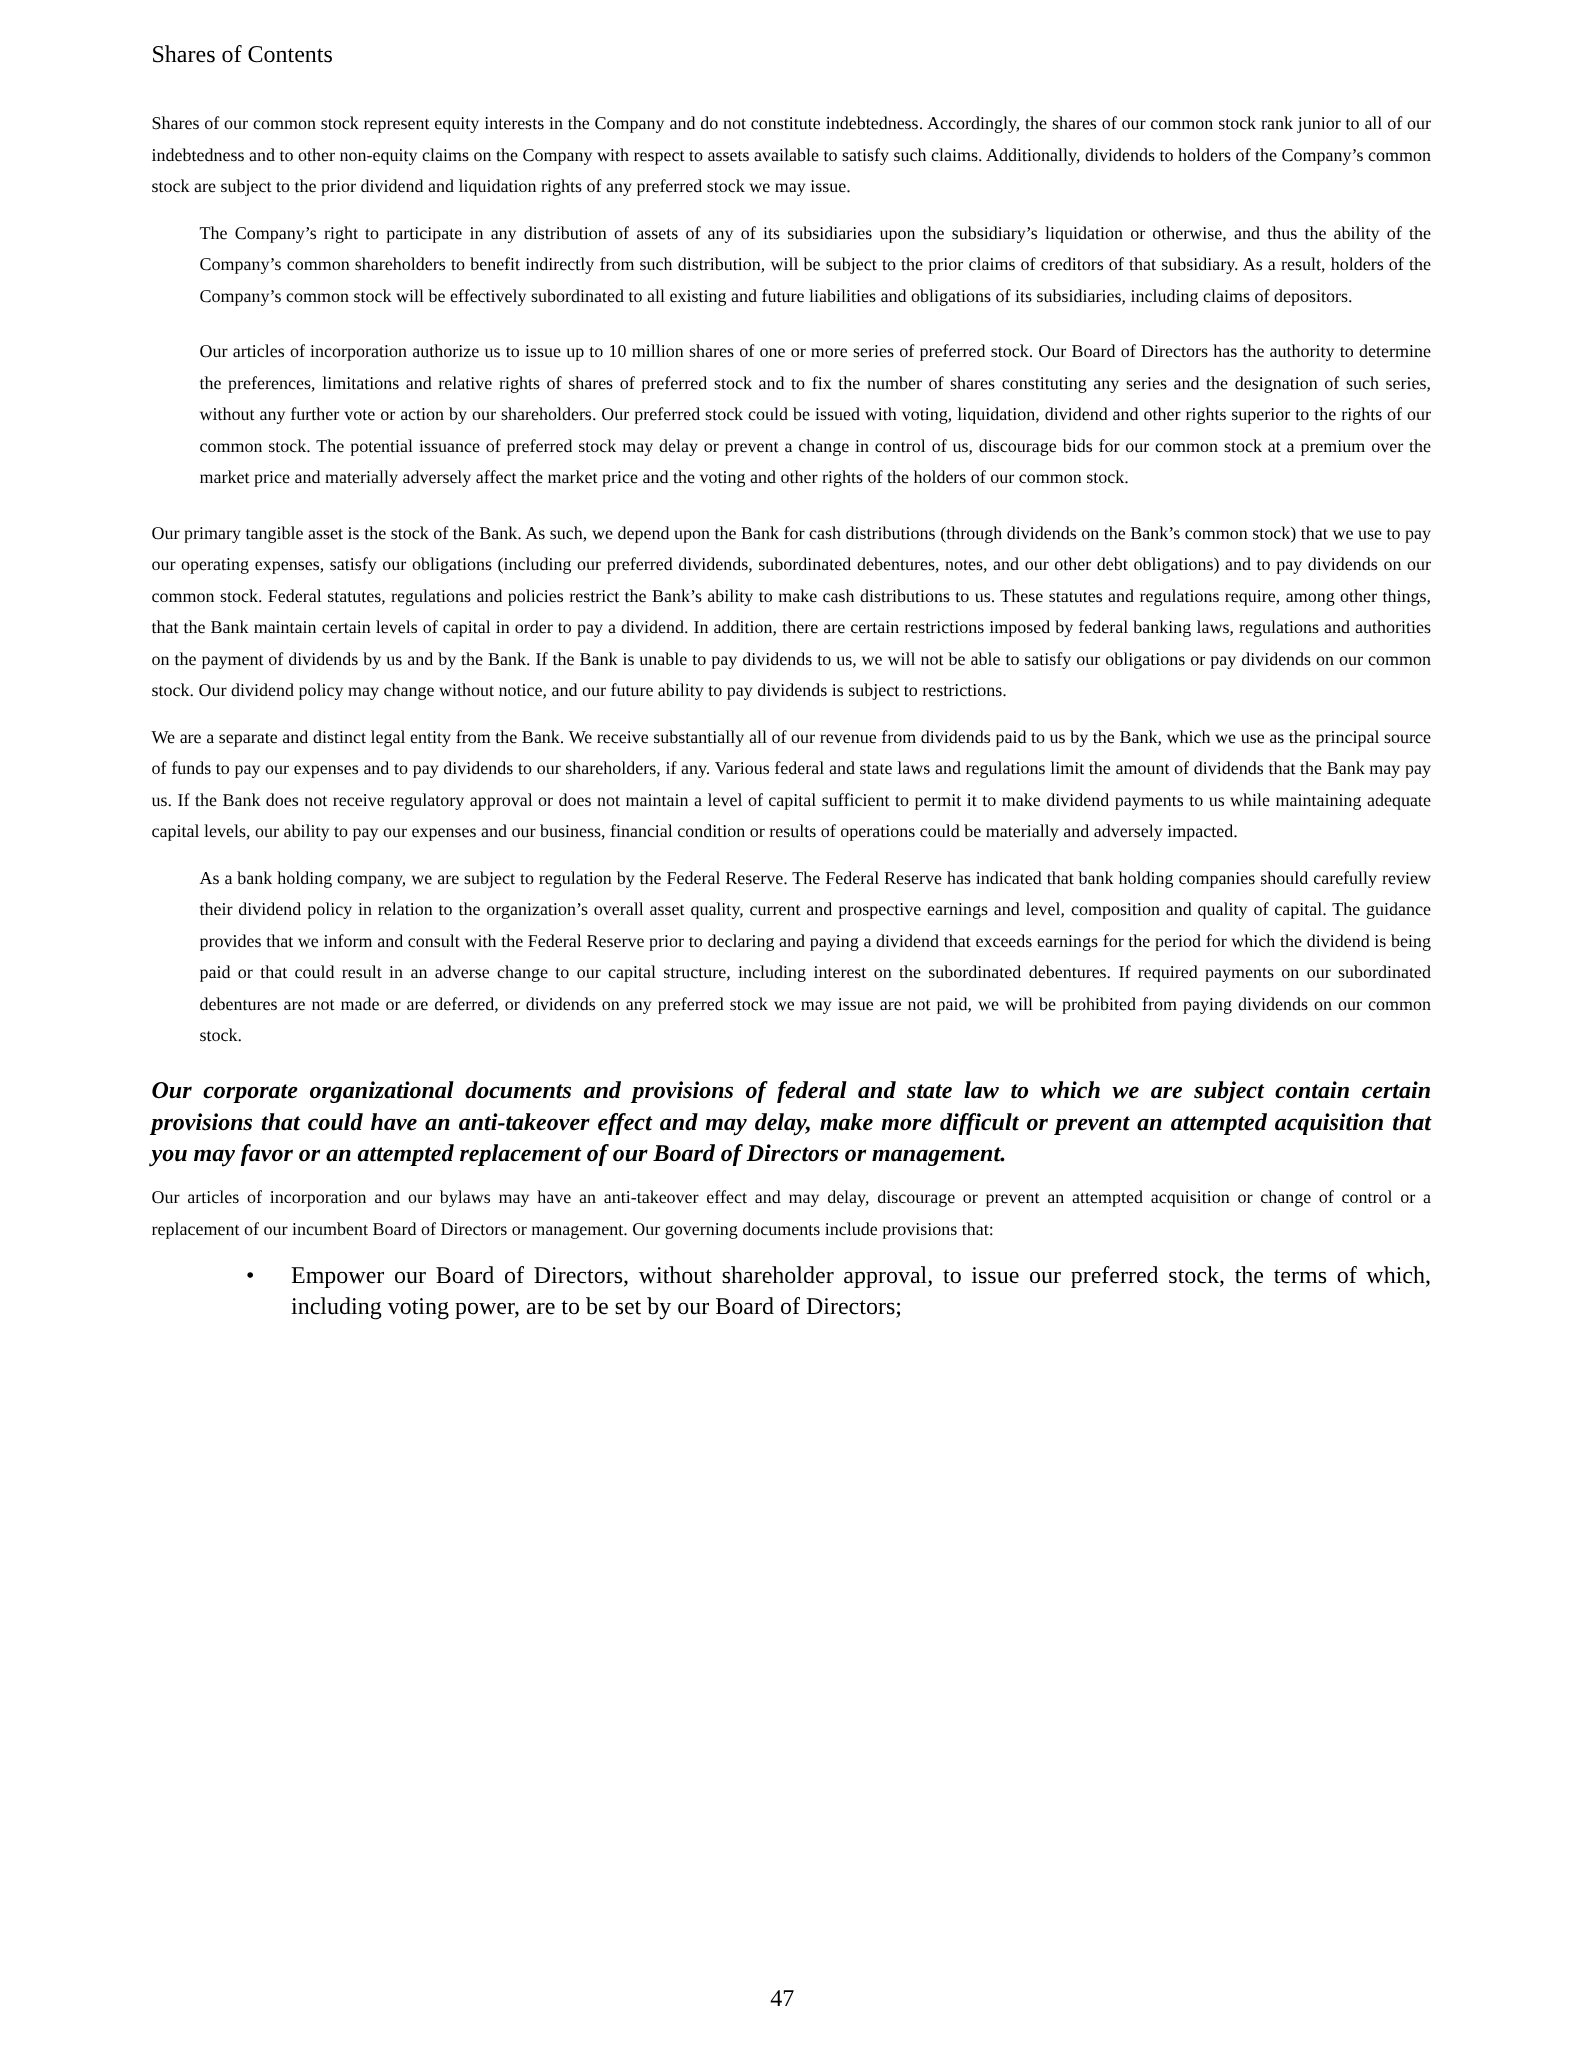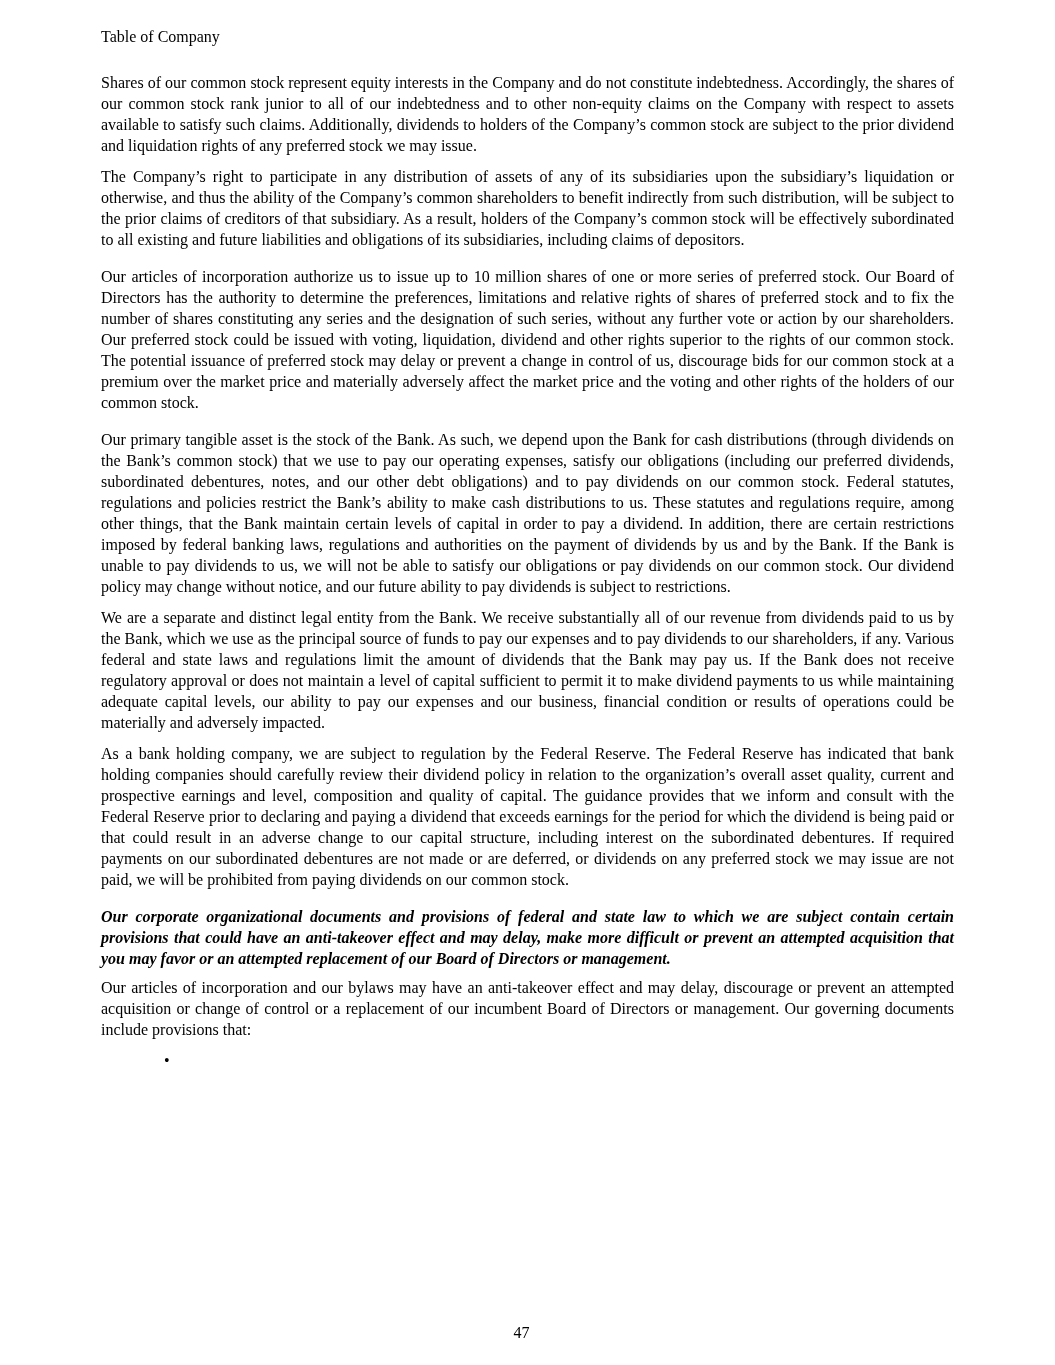--- a/index.html
+++ b/index.html
@@ -26,26 +26,26 @@
     }
     .heading {
       font-weight: bold;
       font-style: italic;
       font-size: 16px;
       line-height: 21px;
       text-align: justify;
       margin: 0 0 8px 0;
     }
     .para {
-      font-size: 16px;
+      font-size: 12px;
       line-height: 21px;
       text-align: justify;
       margin: 0 0 10px 0;
     }
-    .para.before-heading { margin-bottom: 16px; }
+    .para.before-heading { margin-bottom: 16px; margin-left: 32px; }
     .bullet-list {
       list-style: none;
       margin: 0;
       padding: 0;
     }
     .bullet-item {
       position: relative;
       padding-left: 93px;
       font-size: 16px;
       line-height: 21px;
@@ -64,21 +64,21 @@
       text-align: center;
       font-size: 16px;
       line-height: 22px;
     }
   </style>
 </head>
 <body>
 
 <div class="page">
 
-  <a class="toc-link">Table of Company</a>
+  <a class="toc-link">Shares of Contents</a>
 
   
   <section>
     <p class="para">Shares of our common stock represent equity interests in the Company and do not constitute indebtedness. Accordingly, the shares of our common stock rank junior to all of our indebtedness and to other non-equity claims on the Company with respect to assets available to satisfy such claims. Additionally, dividends to holders of the Company’s common stock are subject to the prior dividend and liquidation rights of any preferred stock we may issue.</p>
     <p class="para before-heading">The Company’s right to participate in any distribution of assets of any of its subsidiaries upon the subsidiary’s liquidation or otherwise, and thus the ability of the Company’s common shareholders to benefit indirectly from such distribution, will be subject to the prior claims of creditors of that subsidiary. As a result, holders of the Company’s common stock will be effectively subordinated to all existing and future liabilities and obligations of its subsidiaries, including claims of depositors.</p>
   </section>
 
   
   <section>
     <p class="para before-heading">Our articles of incorporation authorize us to issue up to 10 million shares of one or more series of preferred stock. Our Board of Directors has the authority to determine the preferences, limitations and relative rights of shares of preferred stock and to fix the number of shares constituting any series and the designation of such series, without any further vote or action by our shareholders. Our preferred stock could be issued with voting, liquidation, dividend and other rights superior to the rights of our common stock. The potential issuance of preferred stock may delay or prevent a change in control of us, discourage bids for our common stock at a premium over the market price and materially adversely affect the market price and the voting and other rights of the holders of our common stock.</p>
@@ -91,19 +91,20 @@
     <p class="para before-heading">As a bank holding company, we are subject to regulation by the Federal Reserve. The Federal Reserve has indicated that bank holding companies should carefully review their dividend policy in relation to the organization’s overall asset quality, current and prospective earnings and level, composition and quality of capital. The guidance provides that we inform and consult with the Federal Reserve prior to declaring and paying a dividend that exceeds earnings for the period for which the dividend is being paid or that could result in an adverse change to our capital structure, including interest on the subordinated debentures. If required payments on our subordinated debentures are not made or are deferred, or dividends on any preferred stock we may issue are not paid, we will be prohibited from paying dividends on our common stock.</p>
   </section>
 
   
   <section>
     <p class="heading">Our corporate organizational documents and provisions of federal and state law to which we are subject contain certain provisions that could have an anti-takeover effect and may delay, make more difficult or prevent an attempted acquisition that you may favor or an attempted replacement of our Board of Directors or management.</p>
     <p class="para">Our articles of incorporation and our bylaws may have an anti-takeover effect and may delay, discourage or prevent an attempted acquisition or change of control or a replacement of our incumbent Board of Directors or management. Our governing documents include provisions that:</p>
     <ul class="bullet-list">
       <li class="bullet-item">
         <span class="bullet-glyph">•</span>
+        <span>Empower our Board of Directors, without shareholder approval, to issue our preferred stock, the terms of which, including voting power, are to be set by our Board of Directors;</span>
       </li>
     </ul>
   </section>
 
 </div>
 
 <div class="page-number">47</div>
 
 </body></html>

